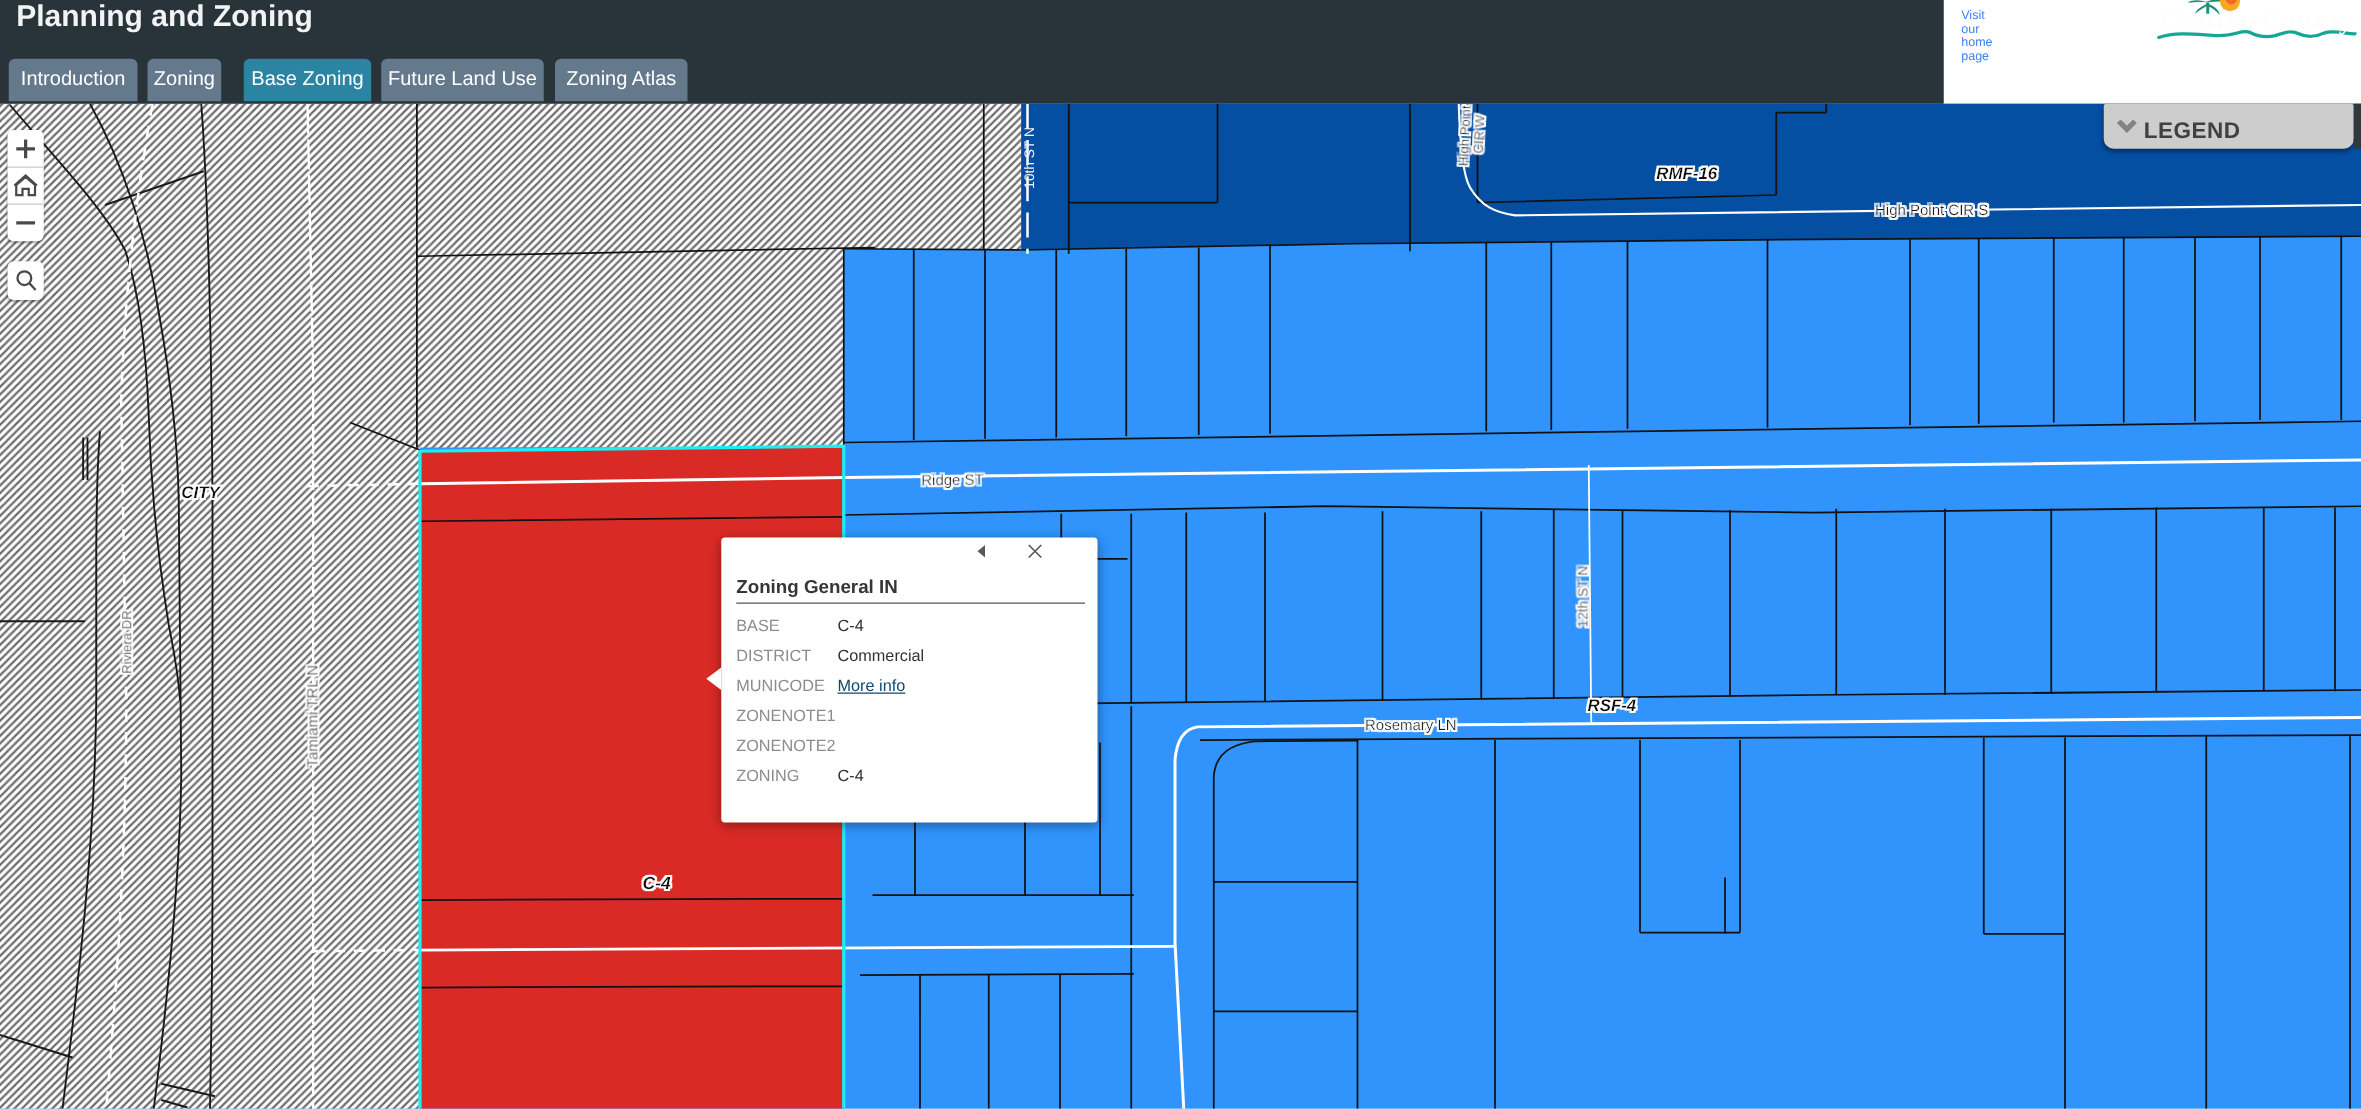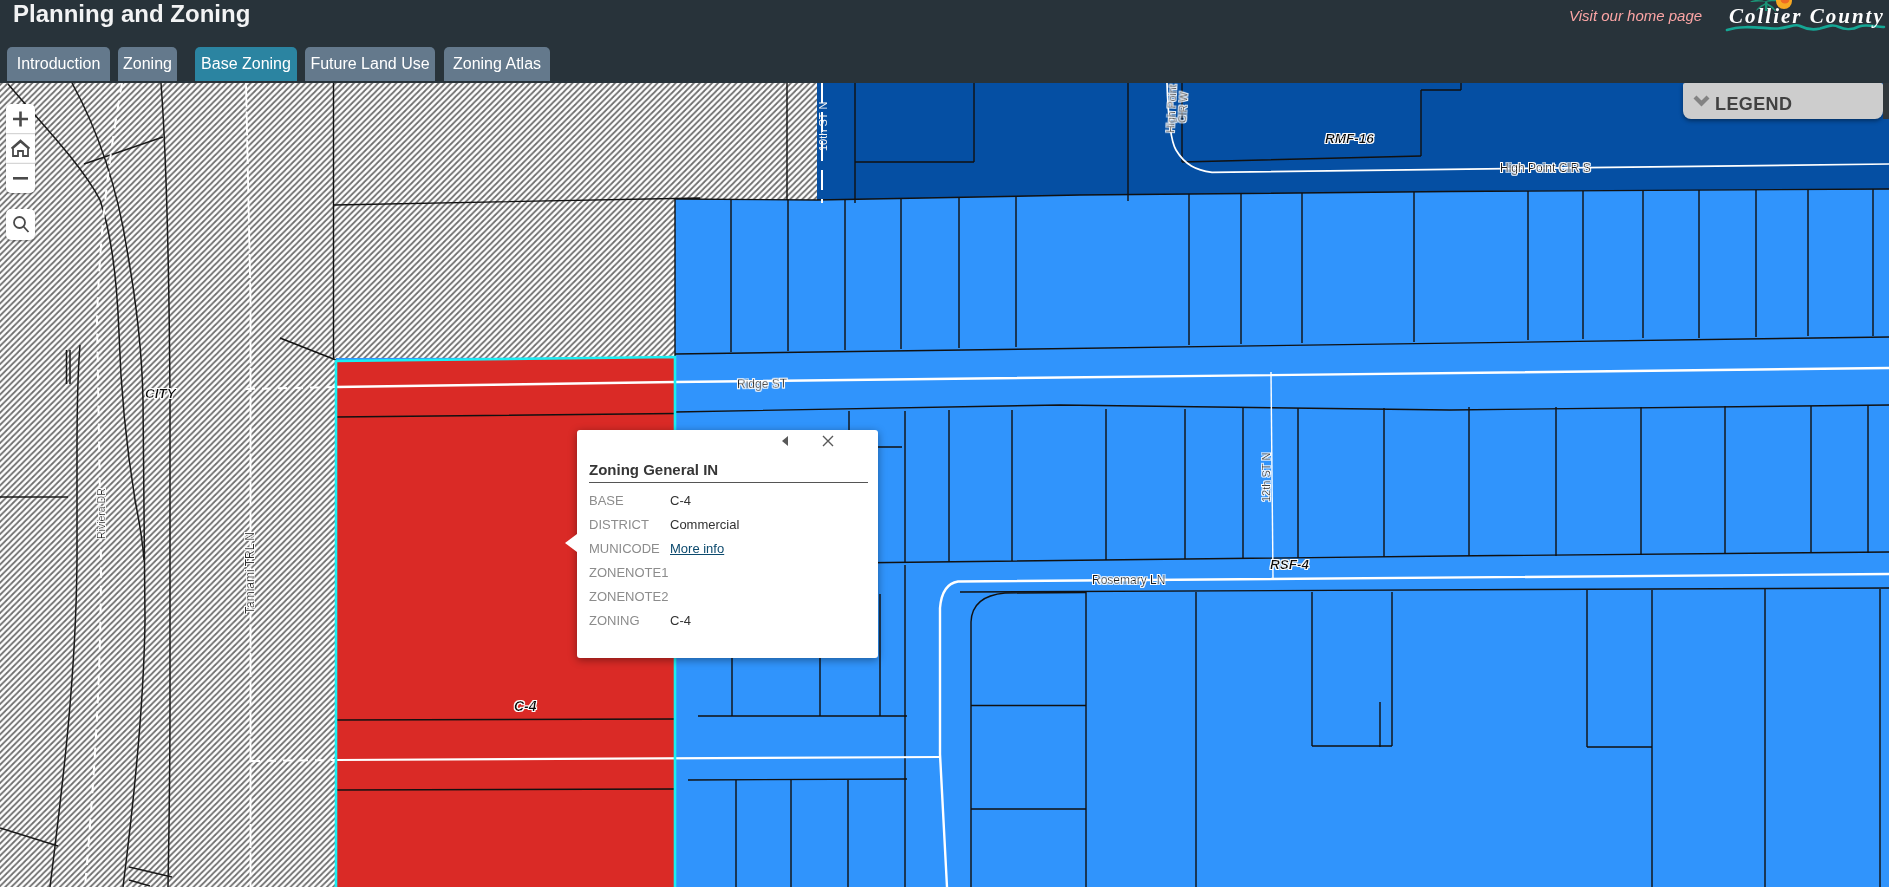--- a/index.html
+++ b/index.html
@@ -1,20 +1,20 @@
 <!DOCTYPE html>
 <html><head>
 <meta charset="utf-8">
 <style>
   html,body{margin:0;padding:0;}
   body{width:1889px;height:887px;overflow:hidden;position:relative;
        font-family:"Liberation Sans", sans-serif;background:#fff;}
-  #nav{position:absolute;left:0;top:0;width:1889px;height:83px;background:#28333a;z-index:5;}
+  #nav{position:absolute;left:0;top:0;width:1555px;height:83px;background:#28333a;z-index:5;}
   #title{position:absolute;left:13px;top:0px;color:#f2f3f4;font-size:24px;font-weight:bold;}
-  #visit{position:absolute;left:1569px;top:7px;color:#fca5a5;font-size:15px;font-style:italic;}
+  #visit{position:absolute;left:1569px;top:7px;color:#3b82f6;font-size:10px;}
   .tab{position:absolute;top:47px;height:34px;border-radius:5px 5px 0 0;background:#64798c;
        color:#fff;font-size:16px;text-align:center;line-height:34px;}
   #mapsvg{position:absolute;left:0;top:0;z-index:1;}
   
   .ctl{position:absolute;background:#fff;border-radius:5px;box-shadow:0 1px 2px rgba(0,0,0,.35);z-index:6;}
   
   #legend{position:absolute;left:1683px;top:83px;width:200px;height:36px;background:#cdcdcd;
           border-radius:2px 2px 8px 8px;box-shadow:0 2px 4px rgba(0,0,0,.4);z-index:6;}
   #legend span{position:absolute;left:32px;top:11px;font-size:18px;font-weight:bold;color:#414141;letter-spacing:.4px;}
   

